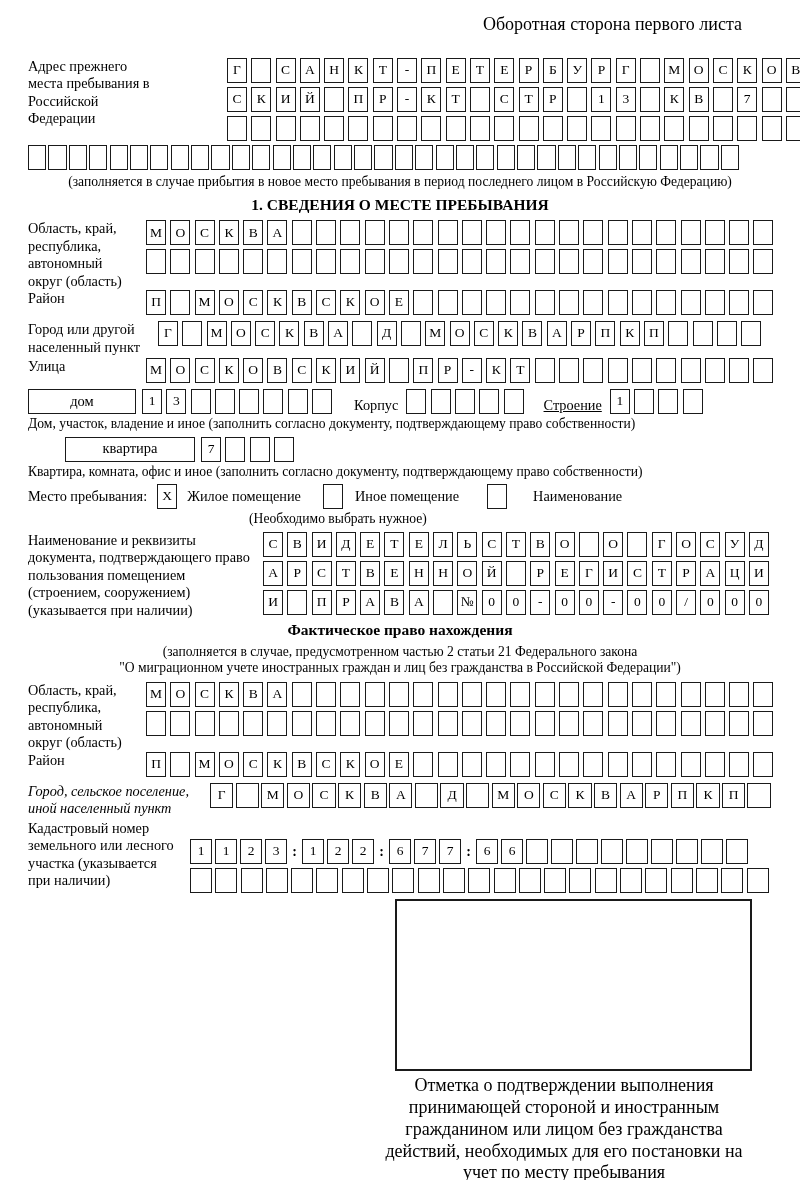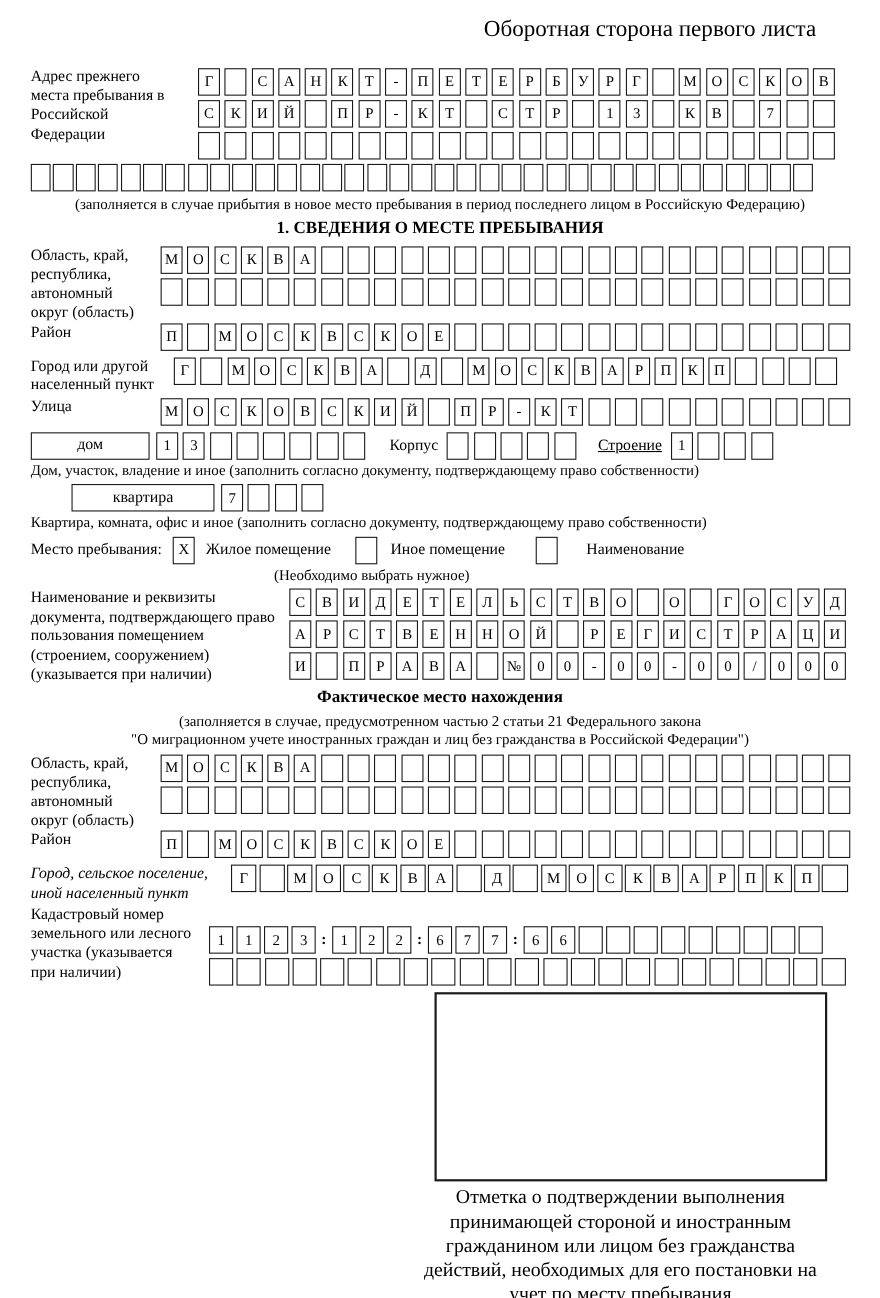--- a/index.html
+++ b/index.html
@@ -1,21 +1,21 @@
 <!DOCTYPE html>
 <html><head>
 <meta charset="utf-8">
 <style>
   html,body{margin:0;padding:0;}
   body{
     width:800px;height:1180px;overflow:hidden;background:#ffffff;color:#000;
     font-family:"Liberation Serif","DejaVu Serif",serif;font-size:14.3px;line-height:1.22;
     box-sizing:border-box;padding:14px 28px 0 28px;
   }
-  .corner{ text-align:right; padding-right:30px; font-size:21px; }
+  .corner{ text-align:right; padding-right:30px; font-size:18px; }
   .row{ display:flex; align-items:flex-start; }
   .lab{ flex:0 0 auto; }
   .cells{ display:flex; gap:4.3px; margin-bottom:4px; flex-wrap:nowrap; }
   .cell{
     box-sizing:border-box; flex:0 0 auto;
     width:20px; height:25px; border:1.7px solid #1a1a1a;
     display:flex; align-items:center; justify-content:center;
     font-size:13.5px; background:#fff;
   }
   .sep{ width:9px; align-self:center; text-align:center; font-weight:bold; font-size:14px; }
@@ -38,21 +38,21 @@
     margin-left:367px; margin-top:2px;
   }
   .stampnote{ width:368px; margin-left:352px; text-align:center; font-size:18px; margin-top:4px; }
   .subnote{ text-align:center; font-size:13.6px; margin:0; }
 </style>
 </head>
 <body>
 
 <div class="corner">Оборотная сторона первого листа</div>
 
-<div class="row" style="margin-top:22px;">
+<div class="row" style="margin-top:22px;gap:47px;">
   <div class="lab" style="width:128px;margin-right:24px;">Адрес прежнего места пребывания в Российской Федерации</div>
   <div class="grid-col">
     <div class="cells">
         <span class="cell">Г</span>
         <span class="cell"></span>
         <span class="cell">С</span>
         <span class="cell">А</span>
         <span class="cell">Н</span>
         <span class="cell">К</span>
         <span class="cell">Т</span>
@@ -319,21 +319,21 @@
       <span class="cell"></span>
       <span class="cell"></span>
       <span class="cell"></span>
       <span class="cell"></span>
       <span class="cell"></span>
       <span class="cell"></span>
       <span class="cell"></span>
     </div>
 </div>
 
-<div class="row" style="align-items:center;margin-bottom:2px;">
+<div class="row" style="align-items:flex-end;margin-bottom:2px;">
   <div class="widebox" style="width:108px;margin-right:6px;">дом</div>
   <div class="cells" style="margin-bottom:0;">
       <span class="cell">1</span>
       <span class="cell">3</span>
       <span class="cell"></span>
       <span class="cell"></span>
       <span class="cell"></span>
       <span class="cell"></span>
       <span class="cell"></span>
       <span class="cell"></span>
@@ -446,21 +446,21 @@
         <span class="cell">0</span>
         <span class="cell">0</span>
         <span class="cell">/</span>
         <span class="cell">0</span>
         <span class="cell">0</span>
         <span class="cell">0</span>
       </div>
   </div>
 </div>
 
-<div class="sec-title" style="margin-top:2px;margin-bottom:4px;">Фактическое место нахождения</div>
+<div class="sec-title" style="margin-top:2px;margin-bottom:4px;">Фактическое право нахождения</div>
 <div class="subnote">(заполняется в случае, предусмотренном частью 2 статьи 21 Федерального закона</div>
 <div class="subnote" style="margin-bottom:5px;">"О миграционном учете иностранных граждан и лиц без гражданства в Российской Федерации")</div>
 
 <div class="row">
   <div class="lab" style="width:106px;margin-right:12px;">Область, край, республика, автономный округ (область)</div>
   <div class="grid-col">
     <div class="cells">
         <span class="cell">М</span>
         <span class="cell">О</span>
         <span class="cell">С</span>

